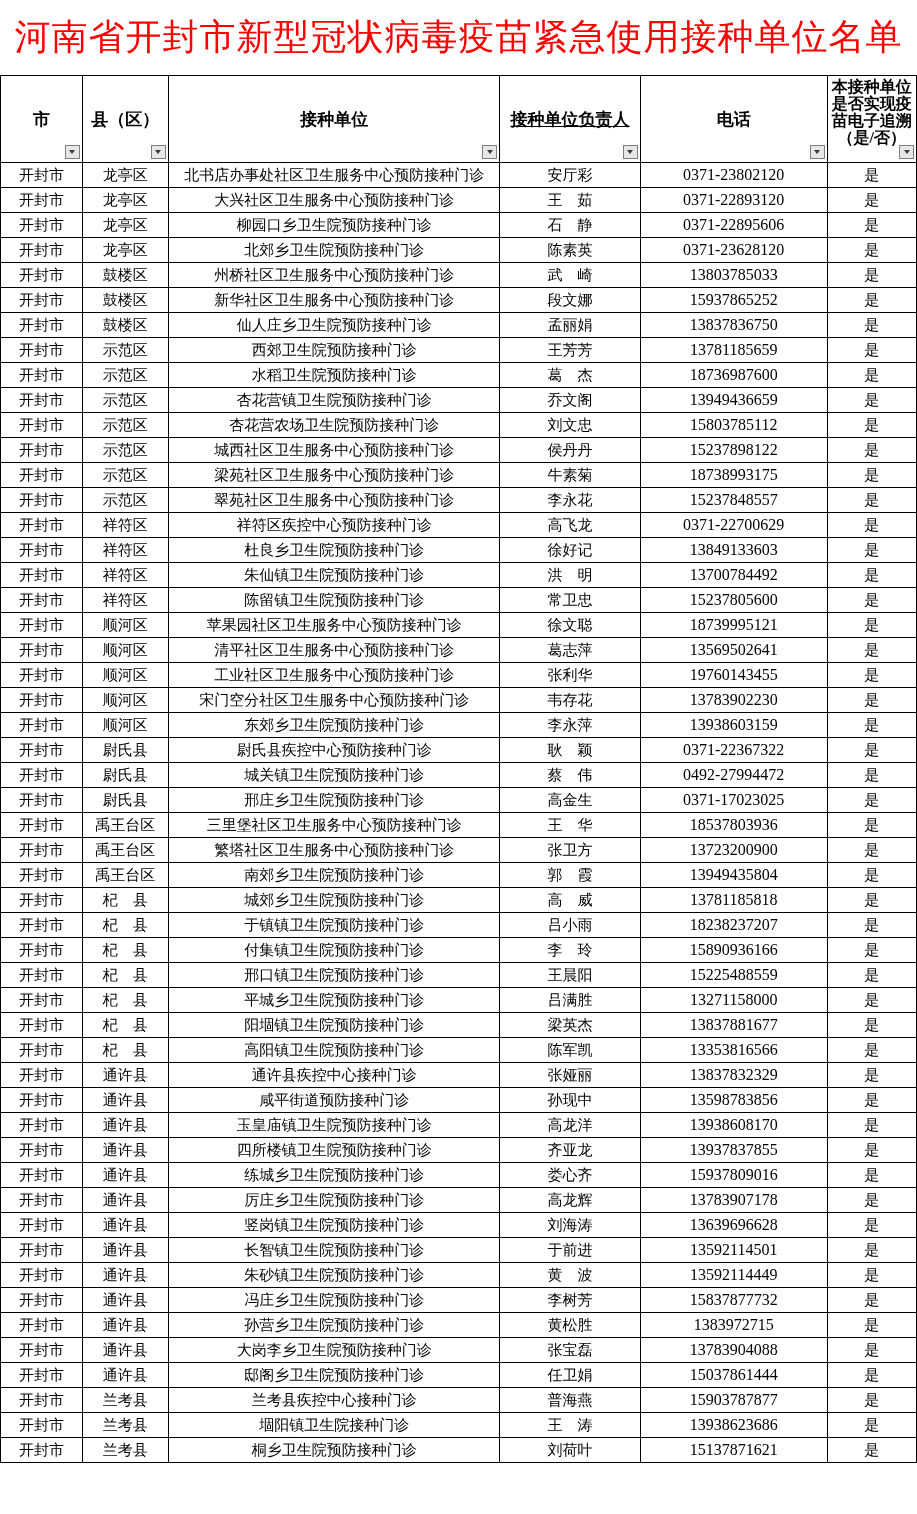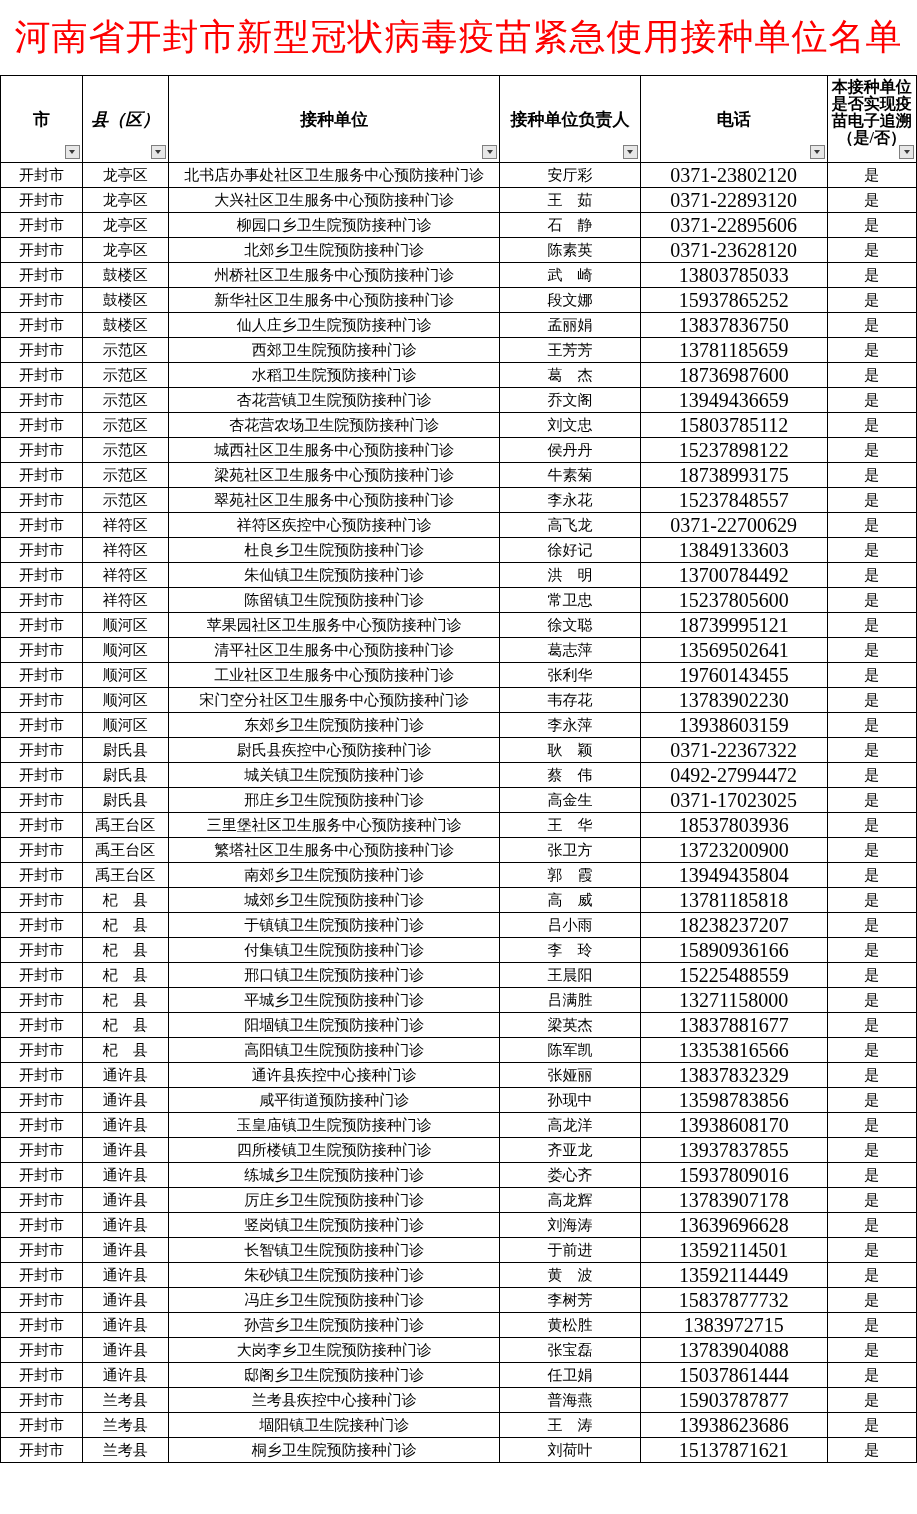--- a/index.html
+++ b/index.html
@@ -4,33 +4,33 @@
 <style>
   html,body{margin:0;padding:0;background:#fff;}
   body{width:917px;font-family:"Liberation Serif","DejaVu Serif",serif;color:#000;}
   .page{width:917px;}
   .title{height:75px;display:flex;align-items:center;justify-content:center;
          font-size:36px;font-weight:normal;color:#fe0000;letter-spacing:1px;white-space:nowrap;}
   table{border-collapse:collapse;table-layout:fixed;width:917px;}
   th,td{border:1px solid #000;box-sizing:border-box;}
   th{position:relative;height:87px;font-size:17px;font-weight:bold;
      text-align:center;vertical-align:middle;padding:0;background:#fff;}
-  th.col0{width:77px;} th.col1{width:81px;font-style:italic;} th.col2{width:312px;}
-  th.col3{width:132px;} th.col4{width:176px;} th.col5{width:84px;}
+  th.col0{width:77px;} th.col1{width:81px;} th.col2{width:312px;}
+  th.col3{width:132px;text-decoration:underline;} th.col4{width:176px;} th.col5{width:84px;}
   th.col5{vertical-align:top;font-size:16px;}
   th.col5 .hlabel{display:block;height:84px;overflow:hidden;line-height:17px;
      text-align:center;padding:2px 2px 0 2px;}
   .filterbtn{position:absolute;right:2px;bottom:3px;width:15px;height:14px;
      background:#e7e7e7;border:1px solid #7f7f7f;display:flex;
      align-items:center;justify-content:center;box-sizing:border-box;}
   .tri{width:0;height:0;border-left:3px solid transparent;
      border-right:3px solid transparent;border-top:4px solid #3a3a3a;}
   td{height:25px;font-size:15px;text-align:center;vertical-align:middle;
      padding:0 1px;overflow:hidden;white-space:nowrap;}
-  td.col4{font-size:20px;}
+  td.col4{font-size:16px;}
 </style>
 </head>
 <body>
 
 <div class="page">
   <div class="title">河南省开封市新型冠状病毒疫苗紧急使用接种单位名单</div>
   <table>
     <thead>
       <tr>
           <th class="col0"><span class="hlabel">市</span><span class="filterbtn">

